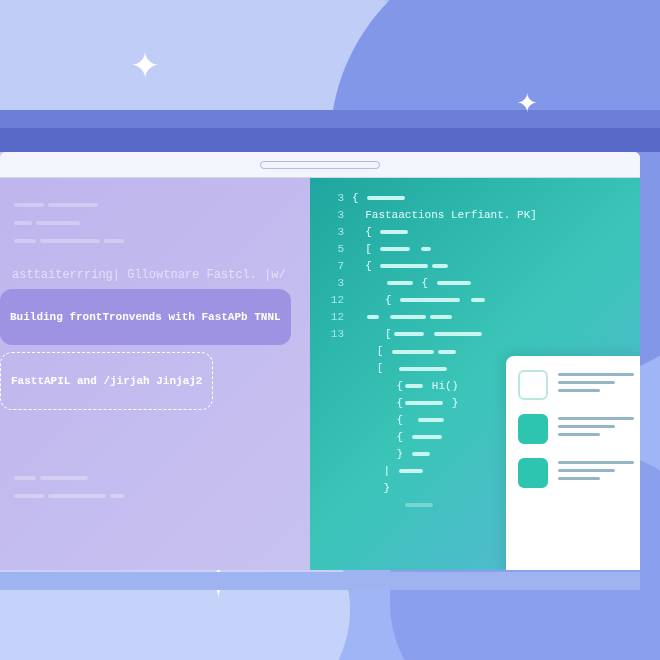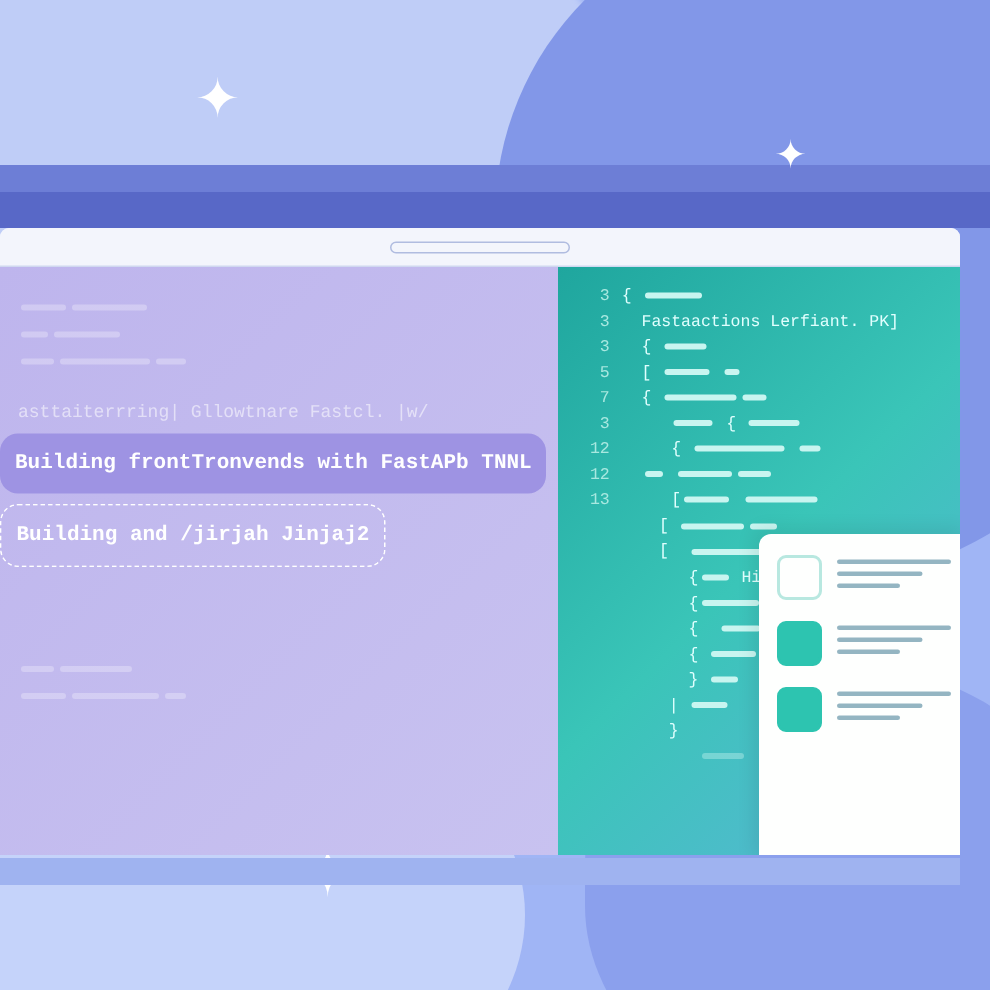--- a/index.html
+++ b/index.html
@@ -16,21 +16,21 @@
 .sp3{top:420px;left:50px}
 .sp4{bottom:50px;left:200px;font-size:44px}
 .window{position:absolute;top:152px;left:0;right:20px;bottom:90px;background:#e8ecfa;border-radius:6px 6px 0 0;overflow:hidden}
 .titlebar{height:26px;background:#f3f5fc;display:flex;align-items:center;justify-content:center;border-bottom:1px solid #d0d8f0}
 .handle{width:120px;height:8px;border:1px solid #b0bce0;border-radius:5px}
 .panes{display:flex;height:calc(100% - 26px)}
 .leftpane{flex:1;background:linear-gradient(135deg,#beb5ed 0%,#c8c2f0 100%);padding:18px 8px 18px 0;color:#fff;font-size:12px;font-weight:600;font-family:'Courier New',monospace}
 .leftpane .faded{opacity:.55;font-weight:400;margin:4px 12px;white-space:nowrap;overflow:hidden}
 .bar-sm{display:inline-block;height:4px;background:#fff;border-radius:2px;margin:3px 2px;opacity:.5}
 .chip-row{margin:7px 0}
-.chip{display:inline-block;background:#9e93e3;color:#fff;padding:12px 10px;border-radius:12px;font-size:14px;font-weight:700;white-space:nowrap}
+.chip{display:inline-block;background:#9e93e3;color:#fff;padding:22px 10px;border-radius:12px;font-size:11px;font-weight:700;white-space:nowrap}
 .chip-dashed{border:1.5px dashed #fff;background:transparent}
 .rightpane{flex:1;background:linear-gradient(135deg,#1fa69e 0%,#3ac5b8 50%,#5bb5d8 100%);padding:12px 14px;position:relative;color:#e0fffe;font-family:'Courier New',monospace;font-size:11px}
 .codeblock{white-space:pre;line-height:1.55}
 .ln{color:#a8e8e0;display:inline-block;width:20px;text-align:right;margin-right:8px;user-select:none}
 .codebar{display:inline-block;height:4px;background:#c8f5f0;border-radius:2px;vertical-align:middle;margin:0 2px}
 .uicard{position:absolute;right:-6px;bottom:-6px;width:140px;height:220px;background:#fefffe;border-radius:8px 0 0 0;padding:14px 12px;box-shadow:-4px -4px 12px rgba(0,0,0,.08)}
 .uicard-title{color:#29b5a5;font-weight:700;font-size:18px;margin-bottom:14px;letter-spacing:1px}
 .uicard-row{display:flex;align-items:center;gap:10px;margin-bottom:14px}
 .sq{width:30px;height:30px;border:2px solid #b8e8e0;border-radius:6px;flex-shrink:0}
 .sq.filled{background:#2dc4b0;border-color:#2dc4b0}
@@ -61,21 +61,21 @@
     <div class="handle"></div>
   </div>
   <div class="panes">
     <div class="leftpane">
       <div class="faded"><span class="bar-sm" style="width:30px"></span><span class="bar-sm" style="width:50px"></span></div>
       <div class="faded"><span class="bar-sm" style="width:18px"></span><span class="bar-sm" style="width:44px"></span></div>
       <div class="faded"><span class="bar-sm" style="width:22px"></span><span class="bar-sm" style="width:60px"></span><span class="bar-sm" style="width:20px"></span></div>
       <div style="height:10px"></div>
       <div class="faded">asttaiterrring| Gllowtnare Fastcl. |w/</div>
       <div class="chip-row"><span class="chip">Building frontTronvends with FastAPb TNNL</span></div>
-      <div class="chip-row"><span class="chip chip-dashed">Building and /jirjah Jinjaj2</span></div>
+      <div class="chip-row"><span class="chip chip-dashed">FasttAPIL and /jirjah Jinjaj2</span></div>
       <div style="height:22px"></div>
       <div style="height:30px"></div>
       <div class="faded"><span class="bar-sm" style="width:22px"></span><span class="bar-sm" style="width:48px"></span></div>
       <div class="faded"><span class="bar-sm" style="width:30px"></span><span class="bar-sm" style="width:58px"></span><span class="bar-sm" style="width:14px"></span></div>
     </div>
 
     <div class="rightpane">
       <div class="codeblock"><span class="ln">3</span>{ <span class="codebar" style="width:38px"></span>
 <span class="ln">3</span>  <span>Fastaactions Lerfiant. PK]</span>
 <span class="ln">3</span>  { <span class="codebar" style="width:28px"></span>

